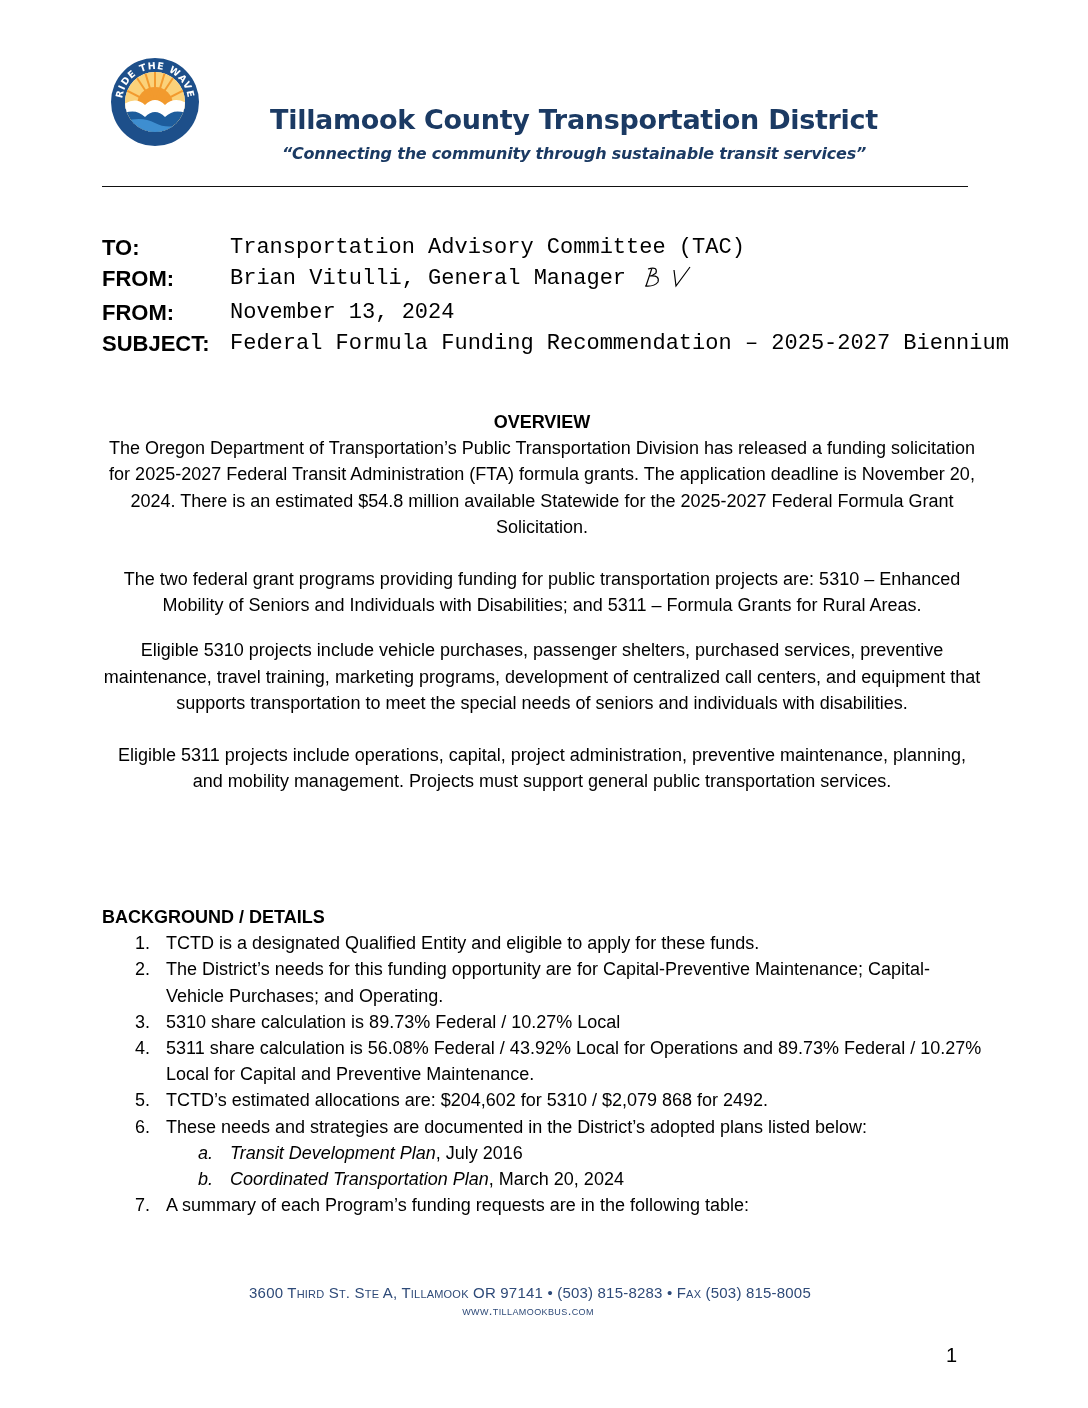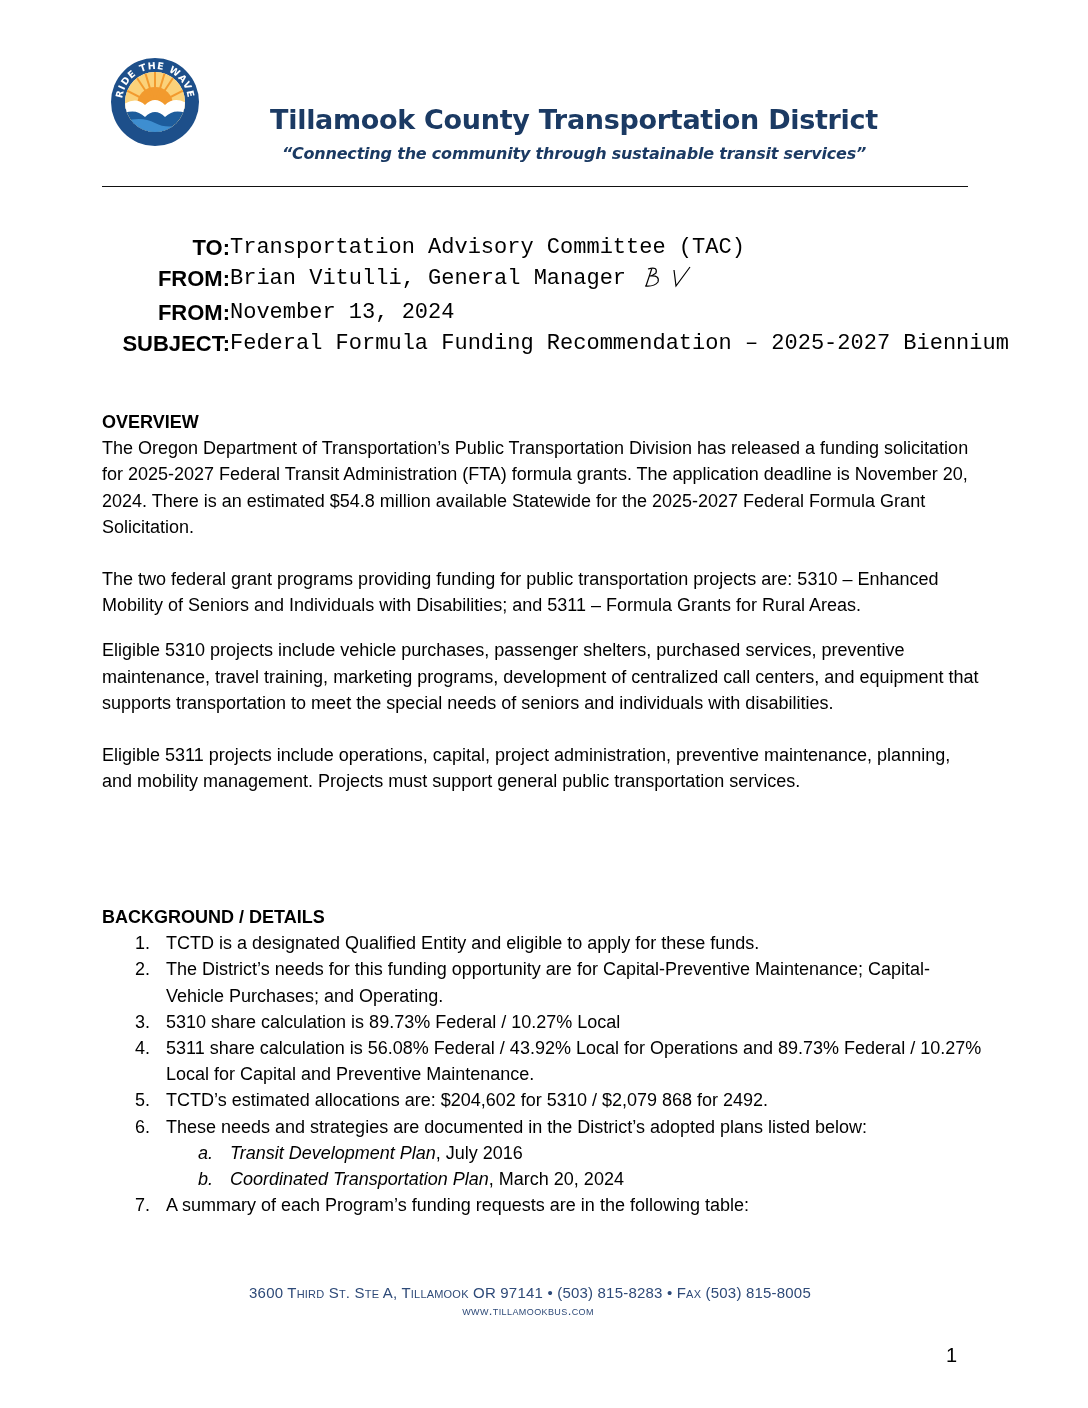--- a/index.html
+++ b/index.html
@@ -3,21 +3,21 @@
   <meta charset="utf-8">
   <style>
     html, body { margin: 0; padding: 0; background: #ffffff; }
     body { width: 1088px; height: 1408px; position: relative; overflow: hidden; font-family: "Liberation Sans", sans-serif; color: #000; }
     .logo { position: absolute; left: 110px; top: 57px; width: 90px; height: 90px; }
     .org-title { position: absolute; left: 0; width: 1148px; top: 104px; text-align: center; font-family: "DejaVu Sans", sans-serif; font-weight: bold; font-size: 27px; color: #1b3a63; letter-spacing: -0.3px; }
     .org-tagline { position: absolute; left: 0; width: 1148px; top: 144px; text-align: center; font-family: "DejaVu Sans", sans-serif; font-style: italic; font-weight: bold; font-size: 16px; color: #1b3a63; letter-spacing: -0.2px; }
     .header-rule { position: absolute; left: 102px; width: 866px; top: 186px; border-top: 1.5px solid #111; }
     .memo { position: absolute; left: 102px; top: 233px; font-size: 22px; line-height: 30.5px; }
     .memo-row { display: flex; white-space: nowrap; }
-    .memo-label { width: 128px; font-weight: bold; text-align: right; }
+    .memo-label { width: 128px; font-weight: bold; }
     .memo-value { font-family: Liberation Mono, monospace; }
     .signature { display: inline-block; margin-left: 14px; vertical-align: middle; }
     .section { position: absolute; left: 102px; width: 880px; font-size: 18px; line-height: 26.2px; }
     .section-heading { font-weight: bold; font-size: 18px; }
     .para { margin: 0; }
     .list { list-style: none; padding: 0; margin: 0; }
     .list-item { position: relative; padding-left: 64px; }
     .list-num { position: absolute; left: 33px; }
     .sublist-item { position: relative; padding-left: 128px; }
     .sub-letter { position: absolute; left: 96px; font-style: italic; }
@@ -83,21 +83,21 @@
   <div class="memo-row">
     <span class="memo-label">FROM:</span>
     <span class="memo-value">November 13, 2024</span>
   </div>
   <div class="memo-row">
     <span class="memo-label">SUBJECT:</span>
     <span class="memo-value">Federal Formula Funding Recommendation – 2025-2027 Biennium</span>
   </div>
 </div>
 
-<div class="section" style="top:409px;">
+<div class="section" style="top:409px;text-align:center;">
   <div class="section-heading">OVERVIEW</div>
   <p class="para">The Oregon Department of Transportation’s Public Transportation Division has released a funding solicitation for 2025-2027 Federal Transit Administration (FTA) formula grants. The application deadline is November 20, 2024. There is an estimated $54.8 million available Statewide for the 2025-2027 Federal Formula Grant Solicitation.</p>
   <p class="para" style="margin-top:26px;">The two federal grant programs providing funding for public transportation projects are: 5310 – Enhanced Mobility of Seniors and Individuals with Disabilities; and 5311 – Formula Grants for Rural Areas.</p>
   <p class="para" style="margin-top:19px;">Eligible 5310 projects include vehicle purchases, passenger shelters, purchased services, preventive maintenance, travel training, marketing programs, development of centralized call centers, and equipment that supports transportation to meet the special needs of seniors and individuals with disabilities.</p>
   <p class="para" style="margin-top:26px;">Eligible 5311 projects include operations, capital, project administration, preventive maintenance, planning, and mobility management. Projects must support general public transportation services.</p>
 </div>
 
 <div class="section" style="top:904px;">
   <div class="section-heading">BACKGROUND / DETAILS</div>
   <ul class="list">

